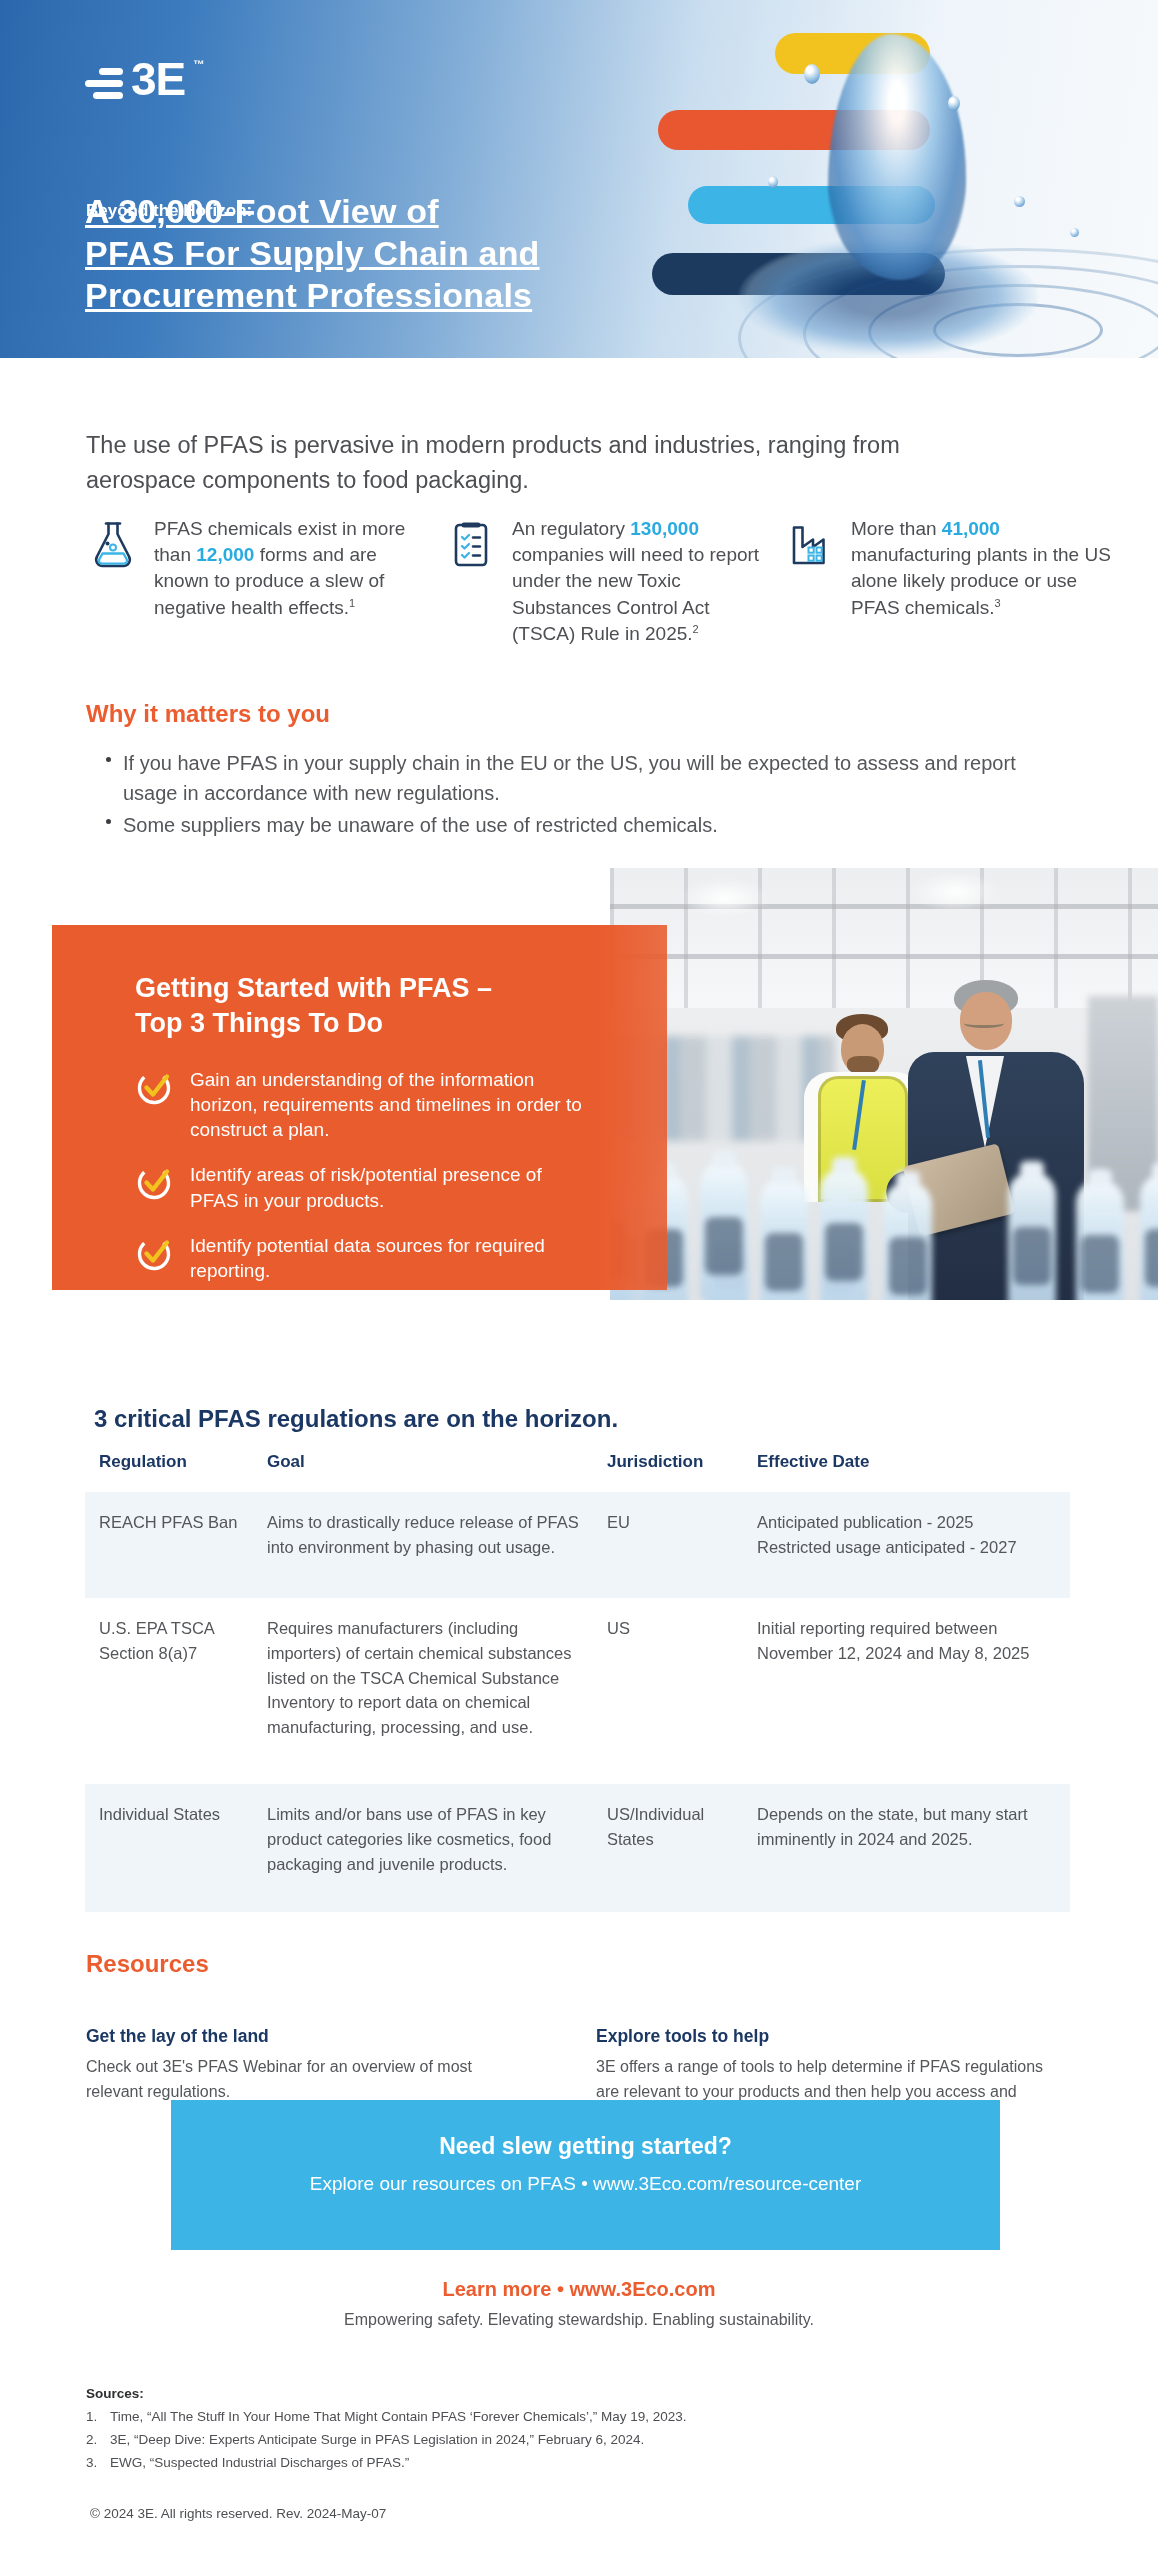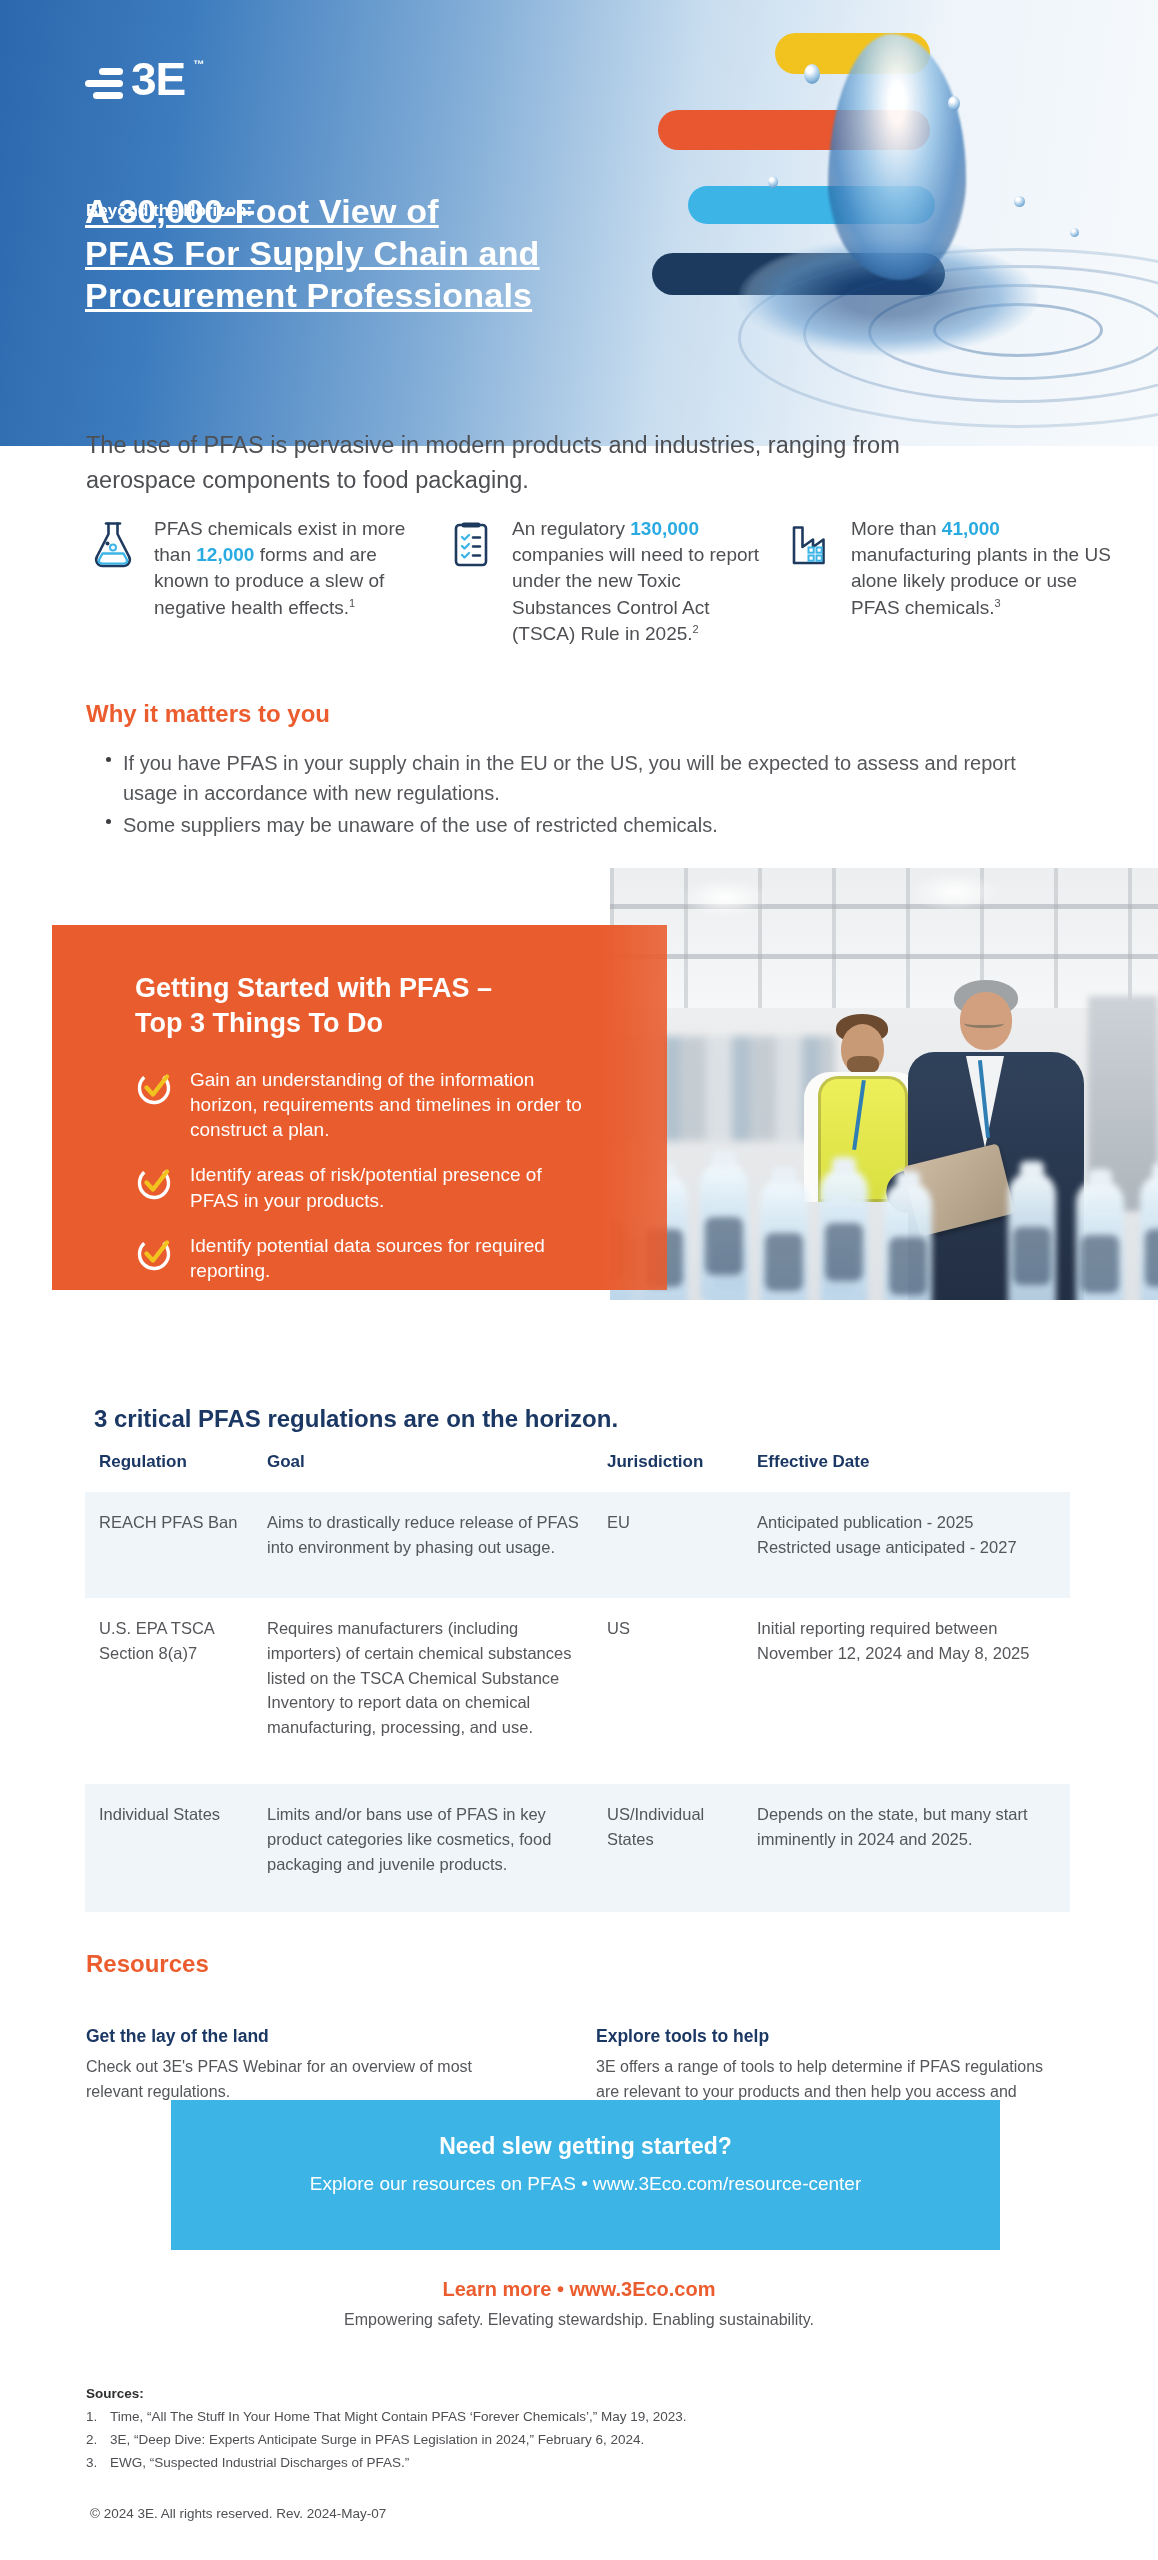--- a/index.html
+++ b/index.html
@@ -1,21 +1,21 @@
 <!DOCTYPE html>
 <html><head>
 <meta charset="utf-8">
 <style>
   * { margin:0; padding:0; box-sizing:border-box; }
   html,body { background:#ffffff; }
   body { font-family:"Liberation Sans", sans-serif; color:#54565a; }
   #page { position:relative; width:1158px; height:2560px; margin:0 auto; background:#fff; overflow:hidden; }
 
   
-  .hero { position:absolute; left:0; top:0; width:1158px; height:446px; overflow:hidden;
+  .hero { position:absolute; left:0; top:0; width:1158px; height:358px; overflow:hidden;
           background:linear-gradient(98deg,#2b67ac 0%,#3d7cbe 16%,#7fabd6 38%,#c8ddef 58%,#eef4fa 78%,#f7fafc 100%); }
   .hero-bar { position:absolute; border-radius:24px; }
   .bar-yellow { left:775px; top:33px;  width:155px; height:41px; background:#f2c31f; }
   .bar-orange { left:658px; top:110px; width:272px; height:40px; background:#e8572f; }
   .bar-cyan   { left:688px; top:186px; width:247px; height:38px; background:#3cb4e6; }
   .bar-navy   { left:652px; top:253px; width:293px; height:42px; background:#1b3a5e; }
 
   .splash { position:absolute; right:0; top:0; width:540px; height:358px; pointer-events:none; }
   .ripple { position:absolute; border:3px solid rgba(44,98,156,.38); border-radius:50%; transform:translate(-50%,-50%); }
   .r1 { left:400px; top:330px; width:170px; height:54px; }

